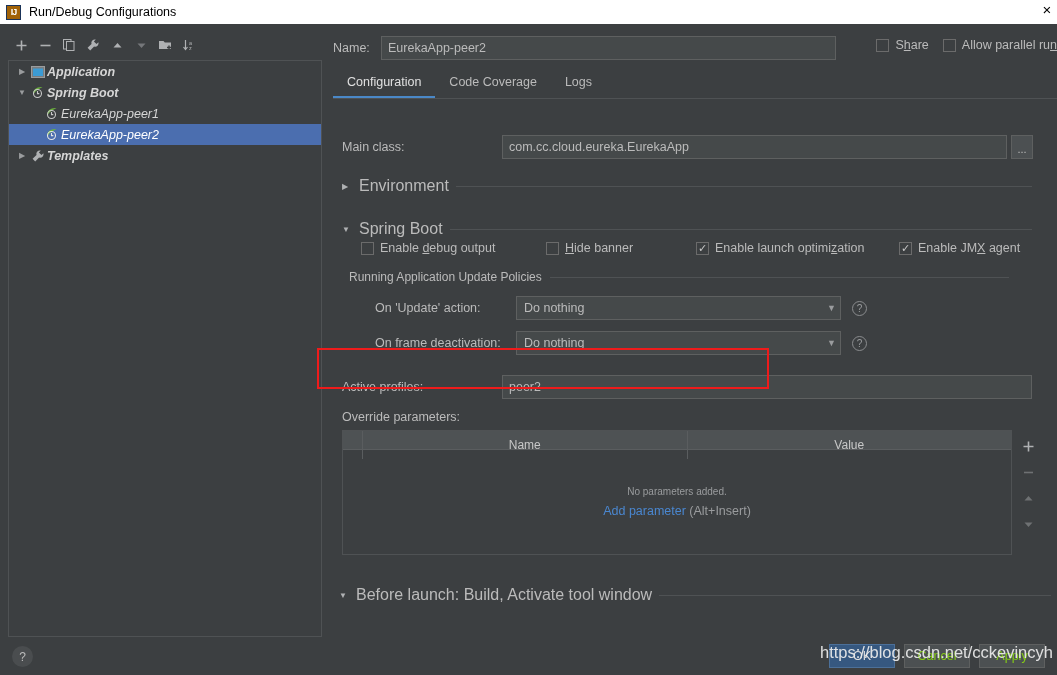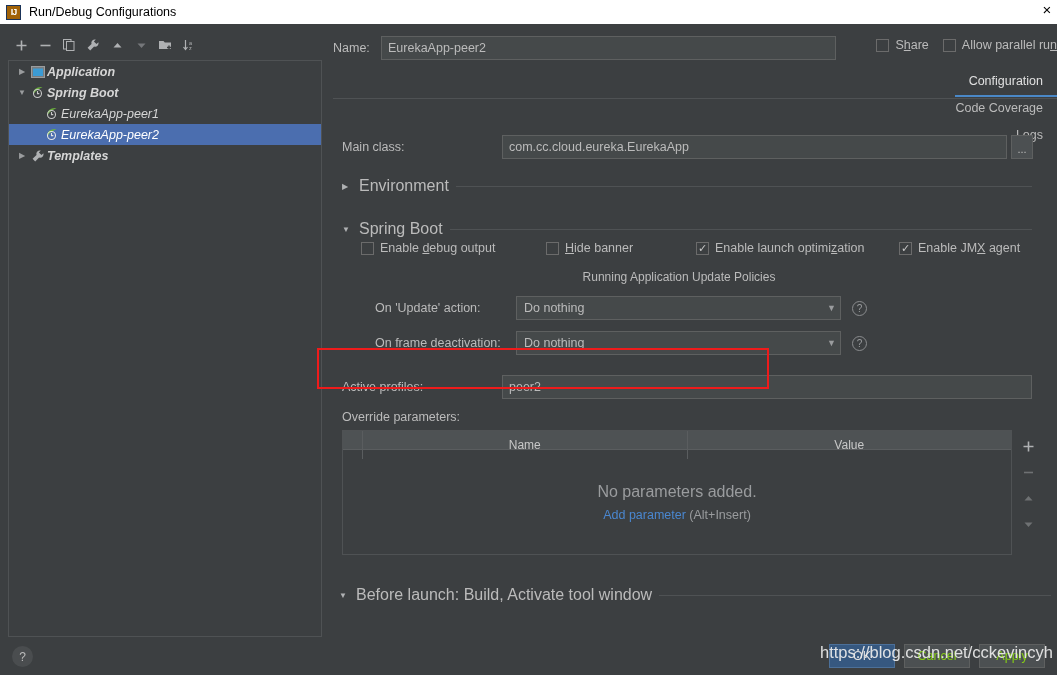--- a/index.html
+++ b/index.html
@@ -125,21 +125,21 @@
     display: flex; align-items: center; justify-content: center;
     font-size: 11px; color: #BBBBBB; line-height: 1;
   }
   .cbox .box.checked::after { content: "✓"; font-size: 11px; color: #C8C8C8; }
   .cbox .txt { color: #BBBBBB; font-size: 12.5px; }
   .mn { text-decoration: underline; }
 
   
   .tabs {
     position: absolute; left: 0; top: 46px; width: 724px; height: 28px;
-    display: flex; align-items: flex-end; gap: 0px; flex-direction: column;
+    display: flex; align-items: flex-end; gap: 0px;
   }
   .tab {
     padding: 4px 14px 7px 14px;
     color: #BBBBBB; font-size: 12.5px; cursor: default;
     border-bottom: 2px solid transparent;
   }
   .tab.active { border-bottom: 2px solid #4A88C7; color: #E0E0E0; }
   .tabs-underline {
     position: absolute; left: 0; top: 74px; width: 724px; height: 1px;
     background: #4F5254;
@@ -166,21 +166,21 @@
   
   .group-sep {
     position: absolute; display: flex; align-items: center; gap: 7px;
     width: 690px;
   }
   .group-sep .tri { color: #AFB1B3; font-size: 8px; width: 10px; }
   .group-sep .gname { color: #BBBBBB; font-size: 16px; white-space: nowrap; }
   .group-sep .line { flex: 1 1 auto; height: 1px; background: #4F5254; }
 
   .sub-sep {
-    position: absolute; display: flex; align-items: center; gap: 8px; width: 660px; flex-direction: column;
+    position: absolute; display: flex; align-items: center; gap: 8px; width: 660px;
   }
   .sub-sep .gname { color: #BBBBBB; font-size: 12px; white-space: nowrap; }
   .sub-sep .line { flex: 1 1 auto; height: 1px; background: #4F5254; }
 
   
   .combo {
     width: 325px; height: 24px;
     background: #45494A; border: 1px solid #5E6060;
     display: flex; align-items: center;
     padding: 0 4px 0 7px; cursor: default;
@@ -206,21 +206,21 @@
     display: flex; align-items: center; justify-content: center;
     color: #C8C8C8; font-size: 12px; height: 28px;
   }
   .pth.corner { width: 20px; border-right: 1px solid #5A5D5F; }
   .pth.nm { flex: 1 1 0; border-right: 1px solid #5A5D5F; }
   .pth.vl { flex: 1 1 0; }
   .ptbody {
     height: 104px; display: flex; flex-direction: column;
     align-items: center; justify-content: center; gap: 7px;
   }
-  .pt-empty { color: #9A9C9E; font-size: 16px; }
+  .pt-empty { color: #9A9C9E; font-size: 10px; }
   .pt-add { font-size: 12.5px; text-align: right; }
   .pt-add .lnk { color: #4A87D0; cursor: pointer; }
   .pt-add .hint { color: #9A9C9E; }
 
   .pt-side {
     position: absolute; left: 681px; top: 331px;
     width: 28px; height: 125px;
     display: flex; flex-direction: column; align-items: center;
     gap: 0px; padding-top: 3px;
   }

